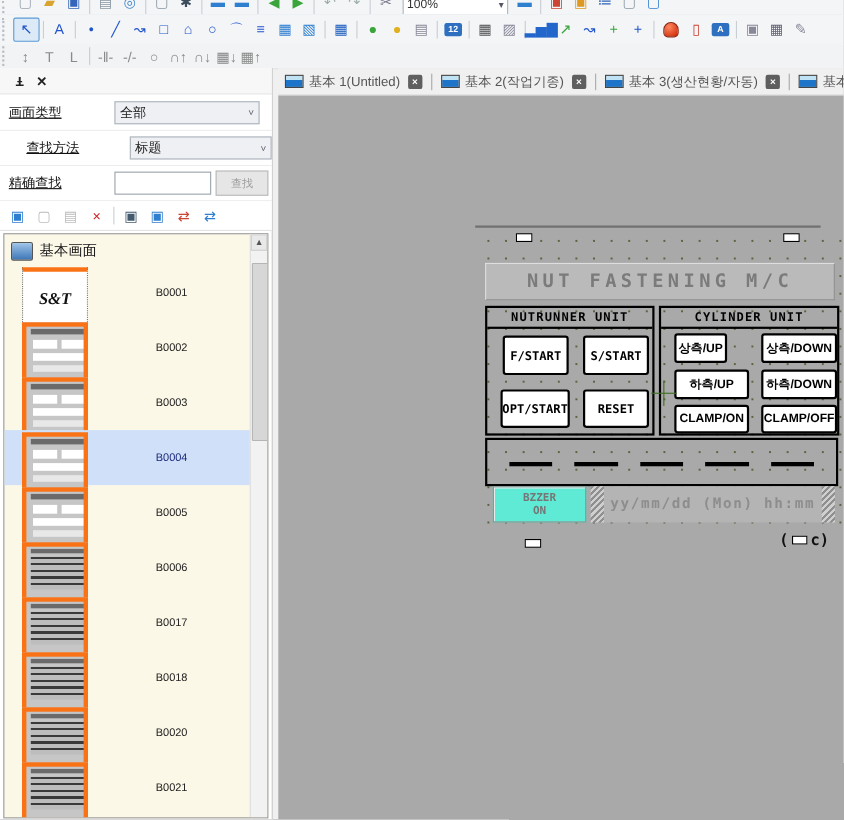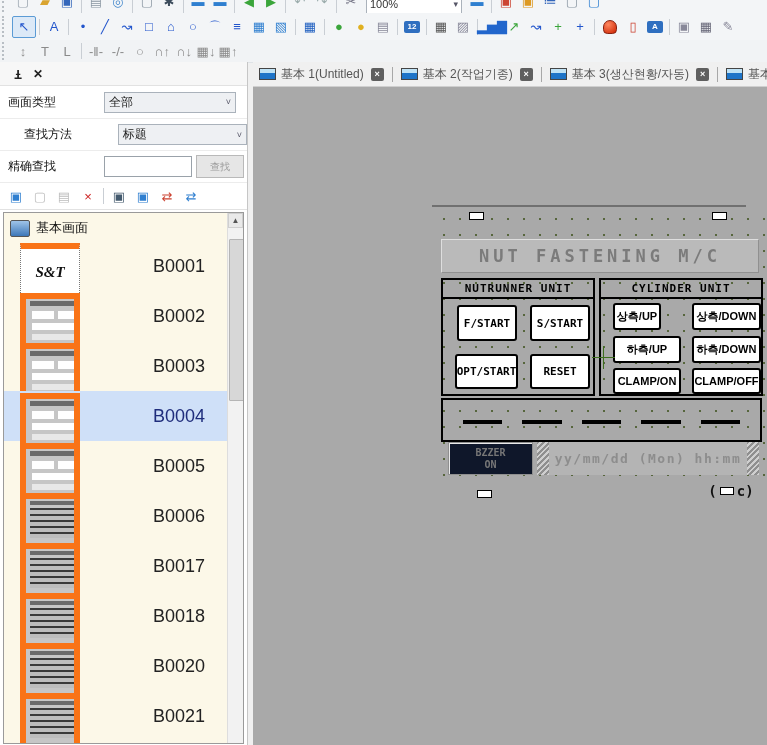--- a/index.html
+++ b/index.html
@@ -27,58 +27,58 @@
   
   #sidebar{position:absolute;left:0;top:62px;width:247px;height:683px;background:#fff;
            border-right:1px solid #c6c6c6;}
   #sb-head{position:absolute;left:0;top:0;width:247px;height:24px;background:#f7f7f7;
            border-bottom:1px solid #e2e2e2;display:flex;align-items:center;padding:0 6px;box-sizing:border-box;}
   #sb-head .ttl{flex:1;font-size:12px;color:#111;}
   .winbtn{width:16px;height:16px;display:inline-flex;align-items:center;justify-content:center;
           font-weight:bold;color:#222;font-size:12px;margin-left:4px;}
   .sb-row{position:absolute;left:0;width:247px;height:32px;border-bottom:1px solid #ececec;
           display:flex;align-items:center;box-sizing:border-box;padding-left:8px;background:#fff;}
-  .sb-row .lbl{width:96px;font-size:12px;color:#111;}
+  .sb-row .lbl{width:96px;font-size:12px;color:#111;text-decoration:underline;}
   .combo{width:132px;height:21px;background:#eef0f3;border:1px solid #aab2bb;display:flex;
          align-items:center;justify-content:space-between;padding:0 4px;box-sizing:border-box;color:#222;}
   .combo .dd{color:#556;font-size:9px;}
   .sb-input{width:82px;height:19px;border:1px solid #9aa2aa;background:#fff;margin-right:4px;
             font-size:12px;padding:0 2px;}
   .sb-btn{width:46px;height:21px;background:#e6e6e6;border:1px solid #b9b9b9;color:#9c9c9c;
           font-size:10px;display:inline-flex;align-items:center;justify-content:center;}
   #sb-tools{position:absolute;left:0;top:121px;width:247px;height:27px;background:#fff;
             border-bottom:1px solid #e2e2e2;display:flex;align-items:center;padding-left:4px;box-sizing:border-box;}
   #sb-tools .tbi{width:24px;}
   
   #sb-list{position:absolute;left:3px;top:150px;width:241px;height:532px;border:1px solid #9a9a9a;
            background:#fcf8e8;overflow:hidden;box-sizing:border-box;}
   #list-sec{position:absolute;left:0;top:2px;width:224px;height:26px;display:flex;align-items:center;
             padding-left:6px;box-sizing:border-box;font-size:13px;color:#111;}
   #list-sec .sec-ic{width:18px;height:15px;margin-right:6px;background:linear-gradient(#9fc4e8,#3d77b8);
                     border:1px solid #555;border-radius:2px;position:relative;}
   #list-items{position:absolute;left:0;top:28px;width:224px;}
   .litem{position:relative;width:224px;height:50px;}
   .litem.sel{background:#cfe0f8;}
-  .thumb{position:absolute;left:16px;top:2px;width:60px;height:58px;border:6px solid #f97316;
+  .thumb{position:absolute;left:16px;top:2px;width:60px;height:58px;border:4px solid #f97316;
          background:#c6c6c6;box-sizing:border-box;overflow:hidden;}
   .thumb.logo{background:#fff;border-left:1px dotted #777;border-right:1px dotted #777;
               display:flex;align-items:center;justify-content:center;
               font:italic bold 15px "Liberation Serif",serif;color:#111;}
   .thumb.panel{background:
       linear-gradient(#6a6a6a,#6a6a6a) 4px 2px/52px 5px no-repeat,
       linear-gradient(#fff,#fff) 6px 12px/22px 8px no-repeat,
       linear-gradient(#fff,#fff) 32px 12px/22px 8px no-repeat,
       linear-gradient(#fff,#fff) 6px 24px/48px 7px no-repeat,
       linear-gradient(#e8e8e8,#e8e8e8) 6px 35px/48px 6px no-repeat,#c6c6c6;}
   .thumb.table{background:
       linear-gradient(#6a6a6a,#6a6a6a) 4px 2px/52px 4px no-repeat,
       repeating-linear-gradient(#3a3a3a 0 2px,#bdbdbd 2px 6px) ,#c6c6c6;
       background-position:4px 2px,4px 9px;background-size:52px 4px,54px 30px;background-repeat:no-repeat;}
-  .litem .lid{position:absolute;left:132px;top:0;width:86px;height:50px;display:flex;align-items:center;
-              justify-content:center;font-size:18px;color:#222;}
+  .litem .lid{position:absolute;left:109px;top:0;width:86px;height:50px;display:flex;align-items:center;
+              justify-content:center;font-size:10px;color:#222;}
   .litem.sel .lid{color:#1f2d7c;}
   
   #sb-scroll{position:absolute;right:0;top:0;width:15px;height:530px;background:#f2f2f2;border-left:1px solid #ddd;}
   #sb-scroll .arr{position:absolute;left:0;top:0;width:15px;height:15px;background:#e9e9e9;border:1px solid #cfcfcf;
                   box-sizing:border-box;font-size:8px;color:#555;display:flex;align-items:center;justify-content:center;}
   #sb-scroll .sthumb{position:absolute;left:1px;top:26px;width:13px;height:160px;background:#d7d7d7;
                      border:1px solid #b5b5b5;border-radius:1px;}
   
   #tabbar{position:absolute;left:253px;top:62px;width:514px;height:25px;background:#f0f0f0;
           display:flex;align-items:center;overflow:hidden;border-bottom:1px solid #cfcfcf;box-sizing:border-box;}
@@ -118,21 +118,21 @@
   #cyl-btn-3{left:439px;top:249px;width:69px;height:27px;}
   #cyl-btn-4{left:360px;top:281px;width:68px;height:26px;}
   #cyl-btn-5{left:439px;top:281px;width:69px;height:26px;}
   .cyl-k{font-family:"Liberation Sans",sans-serif;font-weight:bold;font-size:11px;}
   #cross-h{position:absolute;left:339px;top:270px;width:23px;border-top:1px solid #3e6e1e;}
   #cross-v{position:absolute;left:350px;top:259px;height:23px;border-left:1px solid #3e6e1e;}
   #mode-row{position:absolute;left:188px;top:311px;width:321px;height:41px;border:2px solid #000;
             box-sizing:border-box;display:flex;gap:20px;padding:20px;}
   .mode-btn{flex:1;background:#fff;border:2px solid #000;display:flex;align-items:center;justify-content:center;
             font:bold 12px "Liberation Sans",sans-serif;color:#000;white-space:nowrap;overflow:hidden;}
-  #bzzer{position:absolute;left:195px;top:355px;width:85px;height:33px;background:#0f172a;
+  #bzzer{position:absolute;left:195px;top:355px;width:85px;height:33px;background:#5eead4;
          border:1px solid #8f8f8f;box-shadow:inset 1px 1px 0 #e9e9e9;box-sizing:border-box;
          display:flex;flex-direction:column;align-items:center;justify-content:center;
          font:bold 10px "DejaVu Sans Mono",monospace;color:#767676;line-height:1.2;}
   #dt{position:absolute;left:284px;top:355px;width:222px;height:33px;background:#b4b4b4;box-sizing:border-box;
       display:flex;align-items:center;justify-content:center;
       font:bold 13px "DejaVu Sans Mono",monospace;color:#8d8d8d;letter-spacing:1.5px;}
   #dt::before,#dt::after{content:"";position:absolute;top:0;width:12px;height:33px;
       background:repeating-linear-gradient(135deg,#8f8f8f 0 2px,#cfcfcf 2px 4px);}
   #dt::before{left:0;} #dt::after{right:0;}
   #copyright{position:absolute;left:449px;top:396px;width:58px;height:16px;display:flex;align-items:center;

